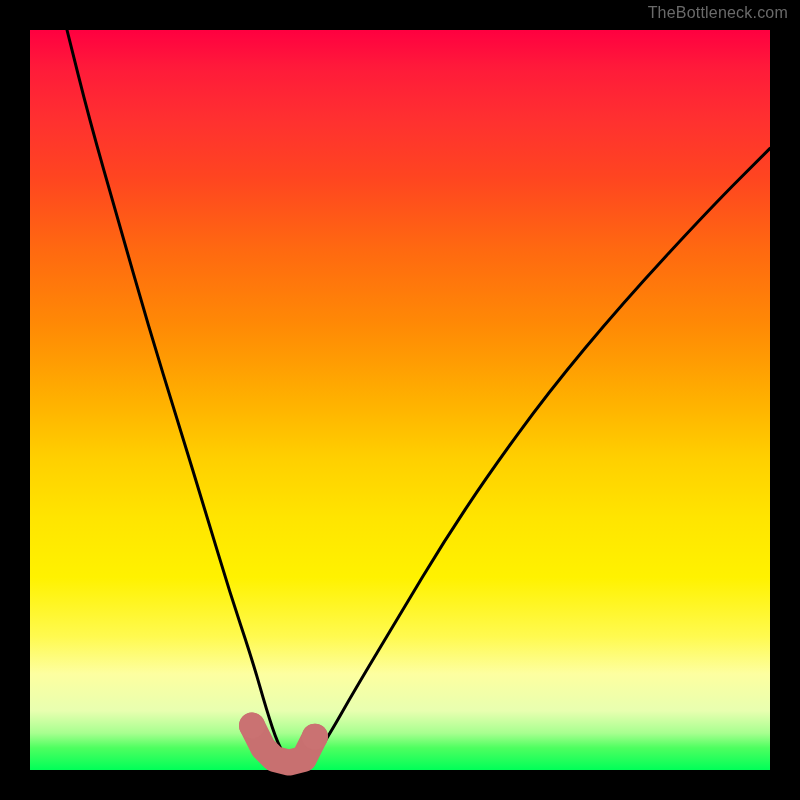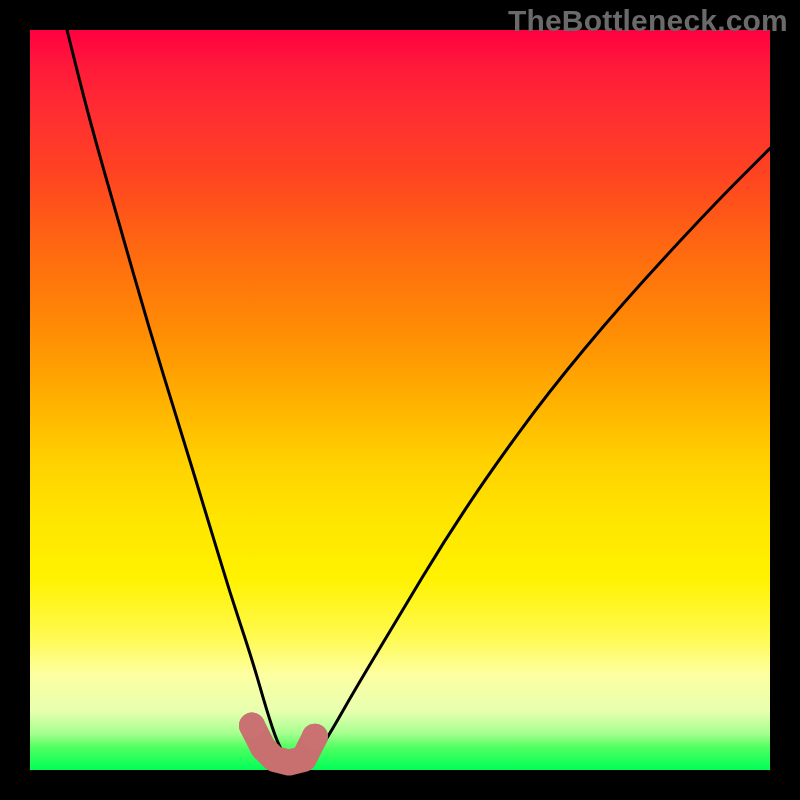--- a/index.html
+++ b/index.html
@@ -34,22 +34,22 @@
       #a8ff90 95%,
       #4eff60 97%,
       #00ff58 100%
     );
   }
   .watermark {
     position: absolute;
     top: 4px;
     right: 12px;
     font-family: Arial, Helvetica, sans-serif;
-    font-size: 30px;
-    font-weight: 700;
+    font-size: 16px;
+    font-weight: 400;
     color: #6a6a6a;
     letter-spacing: 0.2px;
     user-select: none;
   }
   svg.overlay {
     position: absolute;
     left: 0;
     top: 0;
     width: 800px;
     height: 800px;

